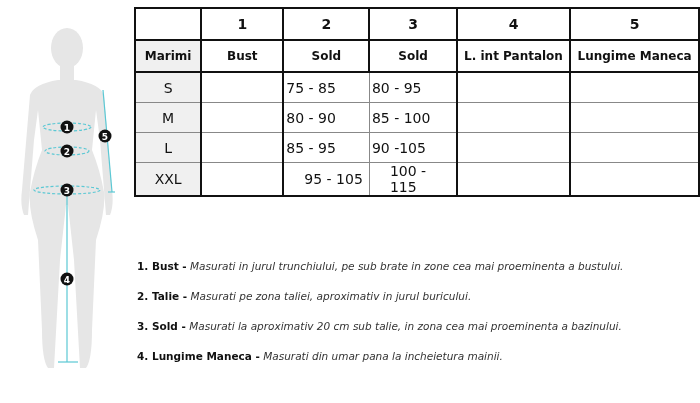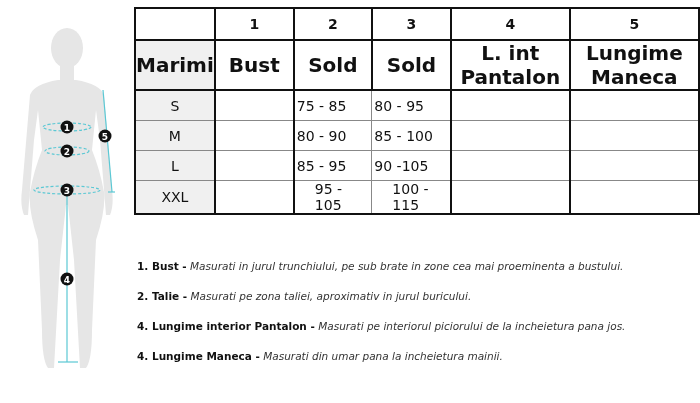--- a/index.html
+++ b/index.html
@@ -1,21 +1,21 @@
 <!DOCTYPE html>
 <html><head>
 <meta charset="utf-8">
 <style>
   html, body { margin:0; padding:0; background:#ffffff; }
   body { width:700px; height:403px; position:relative; overflow:hidden; font-family:"Liberation Sans", sans-serif; }
   .figure { position:absolute; left:0; top:0; width:135px; height:403px; }
   .size-table { position:absolute; left:134px; top:7px; border-collapse:collapse; font-family:"DejaVu Sans", sans-serif; }
   .size-table td { border:1px solid #888; padding:0; height:29px; font-size:14px; color:#111; }
   .size-table tr.num td { border-top:2px solid #111; font-weight:bold; text-align:center; height:30px; }
-  .size-table tr.head td { font-weight:bold; text-align:center; border-top:2px solid #111; border-bottom:2px solid #111; height:30px; font-size:20px; }
+  .size-table tr.head td { font-weight:bold; text-align:center; border-top:2px solid #111; border-bottom:2px solid #111; height:30px; font-size:12px; }
   .size-table td.c0 { width:71px; background:#f0f0f0; text-align:center; border-left:2px solid #111; border-right:2px solid #111; }
   .size-table tr.num td.c0 { background:#fff; }
   .size-table td.c1 { width:79px; }
   .size-table td.c2 { width:79px; }
   .size-table td.c3 { width:81px; }
   .size-table td.c4 { width:111px; border-left:2px solid #111; }
   .size-table td.c5 { width:133px; border-right:2px solid #111; border-left:2px solid #111;}
   .size-table tr.num td.c1, .size-table tr.head td.c1 { border-right:2px solid #111; }
   .size-table tr.num td.c2, .size-table tr.head td.c2 { border-right:2px solid #111; }
   .size-table tr.num td.c3, .size-table tr.head td.c3 { border-right:2px solid #111; }
@@ -113,15 +113,15 @@
     <td class="c3">100 - 115</td>
     <td class="c4"></td>
     <td class="c5"></td>
   </tr>
 </tbody>
   </table>
 
 <div class="notes">
   <div class="note"><b>1. Bust -</b> <i>Masurati in jurul trunchiului, pe sub brate in zone cea mai proeminenta a bustului.</i></div>
   <div class="note"><b>2. Talie -</b> <i>Masurati pe zona taliei, aproximativ in jurul buricului.</i></div>
-  <div class="note"><b>4. Lungime interior Pantalon -</b> <i> Masurati pe interiorul piciorului de la incheietura pana jos.</i></div>
+  <div class="note"><b>3. Sold -</b> <i>Masurati la aproximativ 20 cm sub talie, in zona cea mai proeminenta a bazinului.</i></div>
   <div class="note"><b>4. Lungime Maneca -</b> <i>Masurati din umar pana la incheietura mainii.</i></div>
 </div>
 
 </body></html>

